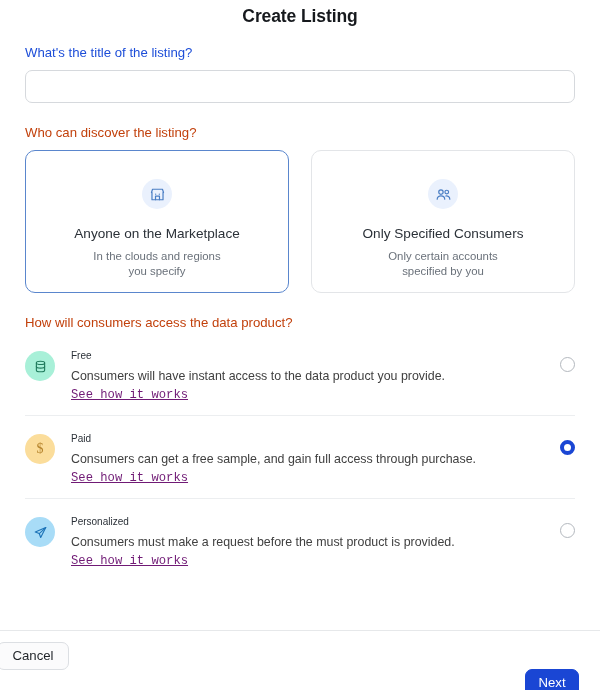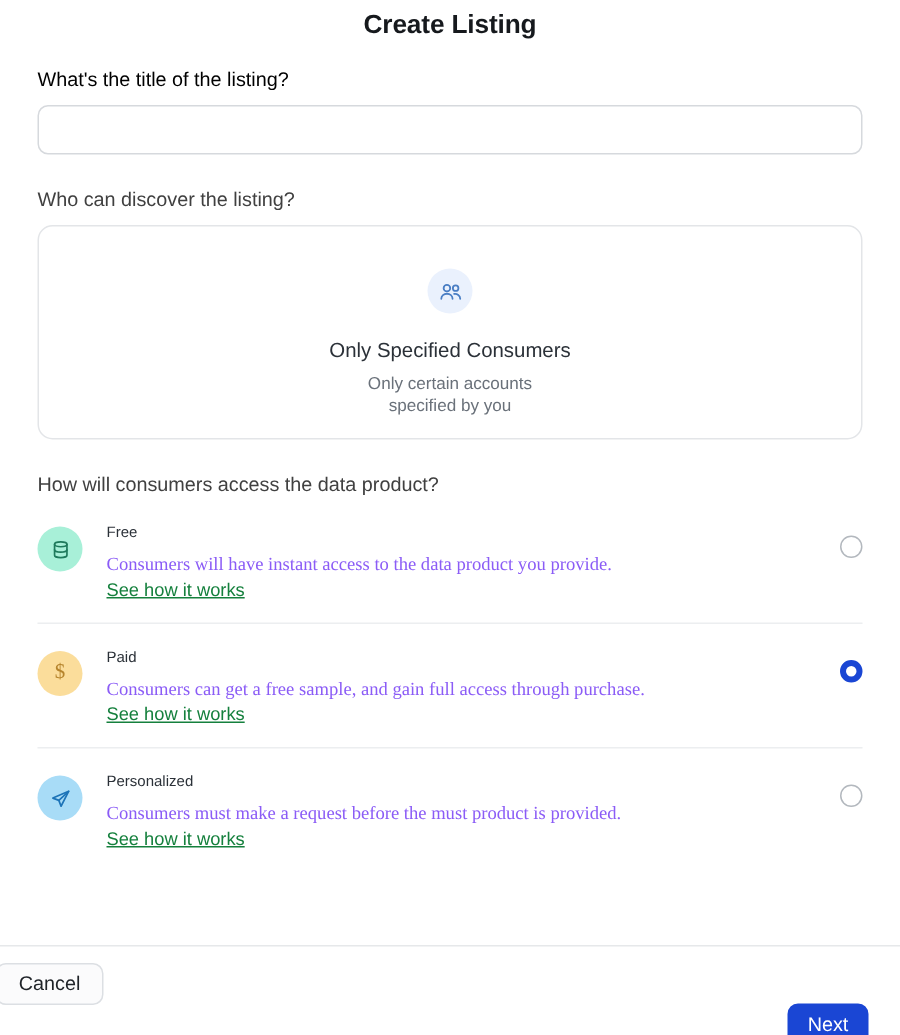--- a/index.html
+++ b/index.html
@@ -46,21 +46,21 @@
     position: absolute;
     left: 0; top: 34px;
     width: 600px;
     height: 607px;
     padding: 0 25px;
     background: #ffffff;
   }
 
   .field-label {
     font-size: 13.2px;
-    color: #000000;
+    color: #1d4ed8;
     line-height: 16px;
     margin: 0;
     padding-top: 11px;
   }
 
   .text-input {
     display: block;
     width: 100%;
     height: 33px;
     margin-top: 9px;
@@ -70,21 +70,21 @@
     color: #1f2328;
     background: #ffffff;
     border: 1px solid #d6d9dd;
     border-radius: 7px;
     outline: none;
   }
   .text-input::placeholder { color: #9aa0a6; }
 
   .section-label {
     font-size: 13.2px;
-    color: #404040;
+    color: #c2410c;
     line-height: 16px;
     margin: 0;
     padding-top: 22px;
   }
 
   
   .cards {
     display: flex;
     gap: 22px;
     margin-top: 9px;
@@ -167,30 +167,30 @@
     padding-right: 20px;
   }
   .opt-title {
     font-size: 10px;
     color: #2b3138;
     line-height: 17px;
   }
   .opt-desc {
     margin-top: 4px;
     font-size: 12.4px;
-    color: #8b5cf6;
+    color: #404040;
     line-height: 16px;
-    font-family: Liberation Serif, serif;
   }
   .opt-link {
     display: inline-block;
     font-size: 12.2px;
-    color: #15803d;
+    color: #701a75;
     text-decoration: underline;
     cursor: pointer;
+    font-family: Liberation Mono, monospace;
   }
 
   .radio {
     flex: 0 0 auto;
     width: 15px;
     height: 15px;
     border-radius: 50%;
     border: 1.3px solid #b3b8be;
     background: #ffffff;
     margin-top: 10px;
@@ -252,20 +252,36 @@
 
   <div class="body">
 
     <div class="field-label">What's the title of the listing?</div>
     <input class="text-input" type="text" placeholder="" style="">
 
     <div class="section-label">Who can discover the listing?</div>
 
     <div class="cards">
 
+      <div class="card selected">
+        <div class="card-icon-wrap">
+          <svg width="17" height="17" viewBox="0 0 24 24" fill="none" stroke="#4a7ec4" stroke-width="1.7" stroke-linecap="round" stroke-linejoin="round">
+            <path d="M3.5 9.2 5 4.6h14l1.5 4.6"></path>
+            <path d="M4.2 9.2v10.2h15.6V9.2"></path>
+            <path d="M9.2 19.4v-5.2h5.6v5.2"></path>
+            <circle cx="9.4" cy="11.6" r="0.9" fill="#4a7ec4" stroke="none"></circle>
+            <circle cx="14.6" cy="11.6" r="0.9" fill="#4a7ec4" stroke="none"></circle>
+          </svg>
+        </div>
+        <div class="card-title">Anyone on the Marketplace</div>
+        <div class="card-sub">
+          <span>In the clouds and regions</span>
+          <span>you specify</span>
+        </div>
+      </div>
 
       <div class="card">
         <div class="card-icon-wrap">
           <svg width="17" height="17" viewBox="0 0 24 24" fill="none" stroke="#4a7ec4" stroke-width="1.7" stroke-linecap="round" stroke-linejoin="round">
             <circle cx="8.4" cy="8.6" r="3.1"></circle>
             <path d="M3.1 18.6c0-2.9 2.4-4.7 5.3-4.7s5.3 1.8 5.3 4.7"></path>
             <circle cx="16.6" cy="8.6" r="2.6"></circle>
             <path d="M15.2 14.1c2.7-.4 5.7 1.2 5.7 4.5"></path>
           </svg>
         </div>

